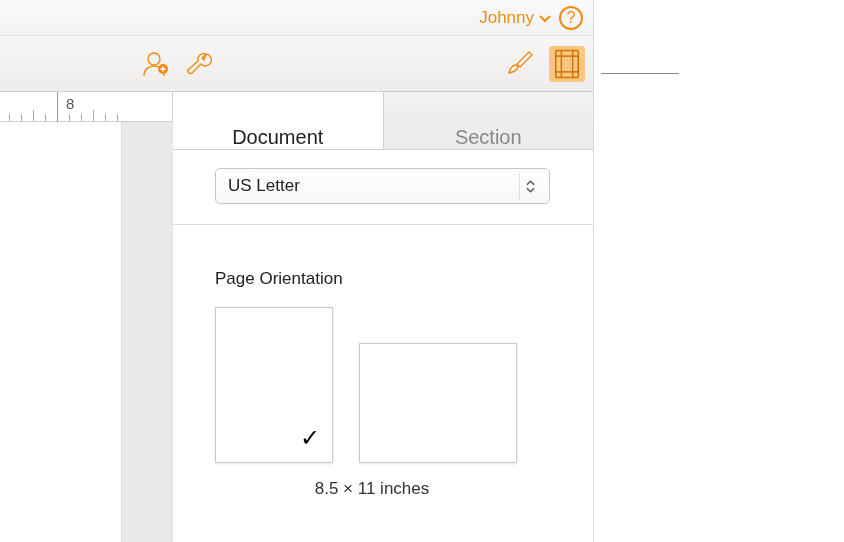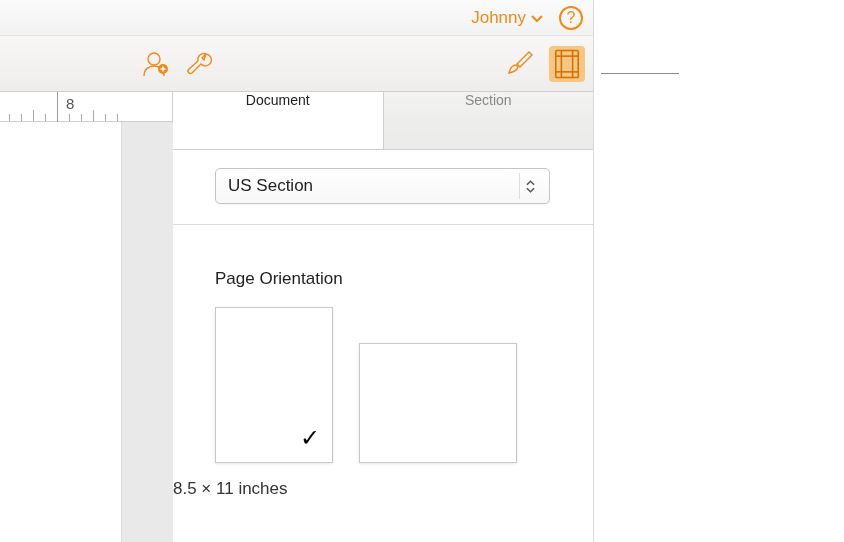--- a/index.html
+++ b/index.html
@@ -19,21 +19,21 @@
     }
     
     .header {
       height: 36px;
       background: linear-gradient(#fbfbfb, #f2f2f2);
       border-bottom: 1px solid #e6e6e6;
       display: flex;
       align-items: center;
       justify-content: flex-end;
       padding: 0 10px;
-      gap: 15px;
+      gap: 7px;
     }
     .user-btn {
       display: inline-flex;
       align-items: center;
       gap: 4px;
       color: #ee8b17;
       font-size: 17px;
       font-weight: 400;
       cursor: pointer;
     }
@@ -137,23 +137,23 @@
       flex-direction: column;
     }
     .tabs {
       height: 58px;
       display: flex;
       border-bottom: 1px solid #cfcfcf;
     }
     .tab {
       flex: 1;
       display: flex;
-      align-items: flex-start;
+      align-items: flex-end;
       justify-content: center;
-      font-size: 14px;
+      font-size: 20px;
       cursor: pointer;
     }
     .tab.active {
       color: #222;
       background: #fff;
       border-right: 1px solid #cfcfcf;
     }
     .tab.inactive {
       color: #888;
       background: linear-gradient(#f2f2f1, #eaeae9);
@@ -215,21 +215,21 @@
     .check {
       position: absolute;
       right: 12px;
       bottom: 10px;
       font-size: 24px;
       color: #000;
     }
     .dimensions {
       font-size: 17px;
       color: #333;
-      text-align: left;
+      text-align: center;
       margin-top: 16px;
       margin-left: -42px;
     }
     
     .callout-line {
       position: absolute;
       top: 73px;
       left: 601px;
       width: 78px;
       height: 1px;
@@ -312,21 +312,21 @@
         <div class="tab active">
           <span>Document</span>
         </div>
         <div class="tab inactive">
           <span>Section</span>
         </div>
       </div>
 
       <div class="panel">
         <div class="select">
-          <span>US Section</span>
+          <span>US Letter</span>
           <span class="select-caret">
             <svg viewBox="0 0 10 6">
                 <path d="M1 5 L5 1 L9 5"></path>
               </svg>
             <svg viewBox="0 0 10 6">
                 <path d="M1 1 L5 5 L9 1"></path>
               </svg>
           </span>
         </div>
         <div class="divider"></div>

